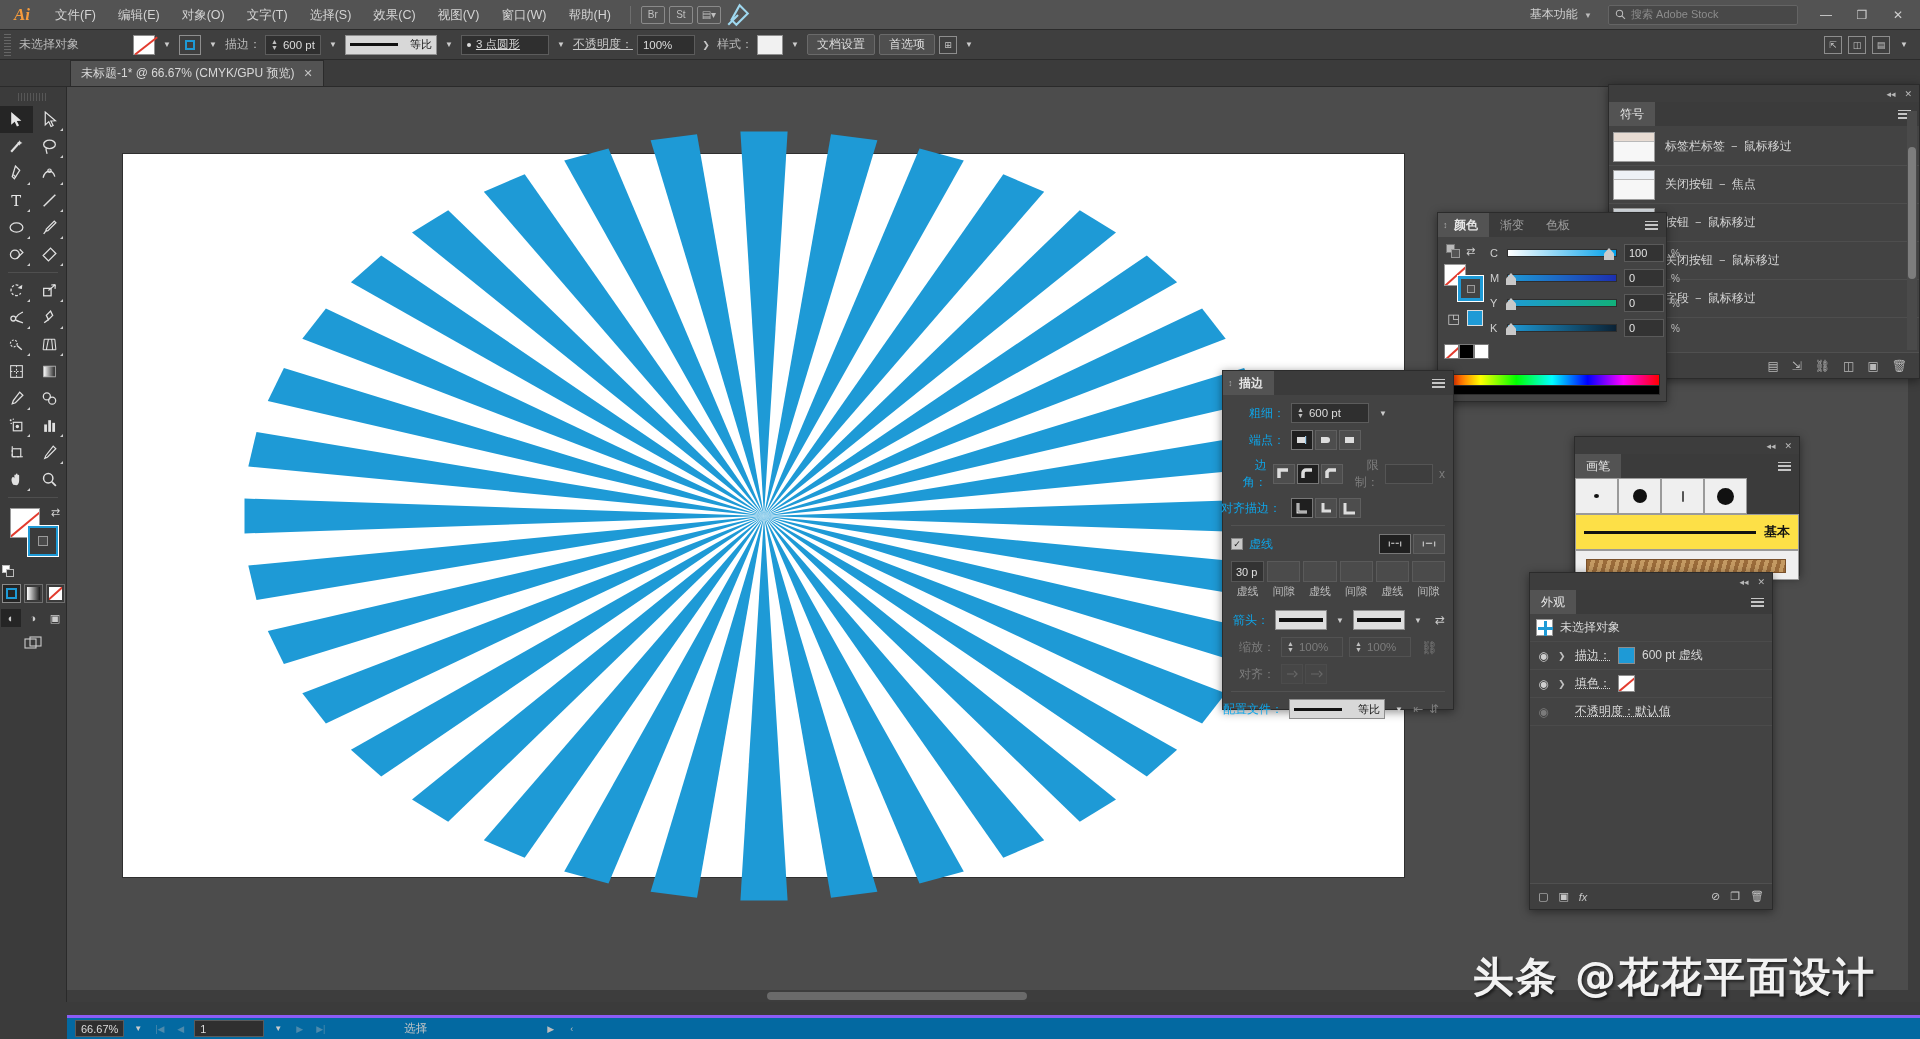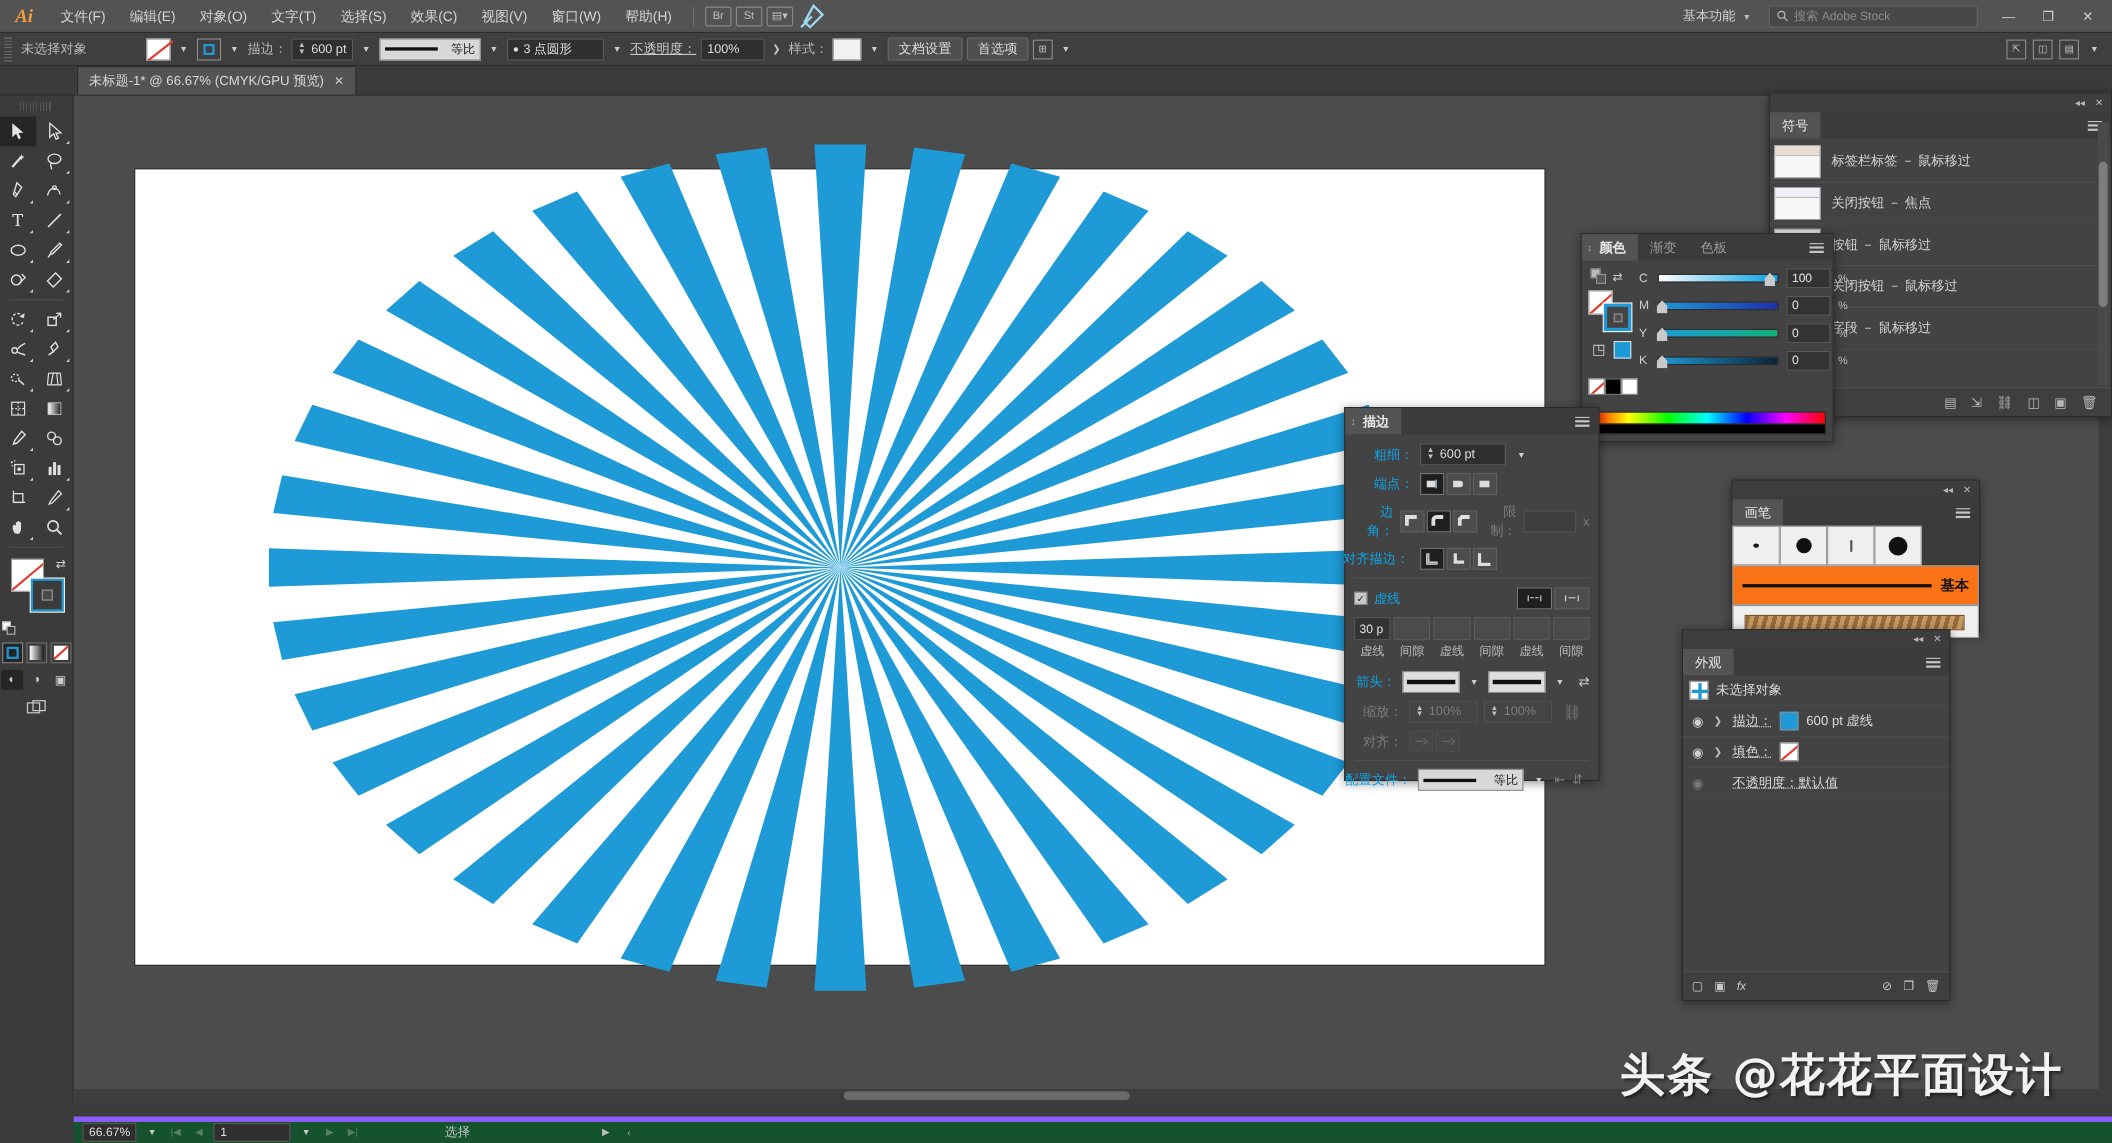--- a/index.html
+++ b/index.html
@@ -64,21 +64,21 @@
   }
   .spin{ display:flex; flex-direction:column; justify-content:center; color:#c0c0c0; font-size:7px; line-height:6px; margin-right:2px;}
   .profbox{
     height:20px; width:92px; background:#d8d8d8; border:1px solid #8e8e8e;
     display:flex; align-items:center; justify-content:space-between; padding:0 4px;
     color:#1a1a1a; font-size:11px;
   }
   .profline{ width:48px; height:3px; background:#111; }
   .brushbox{
     height:20px; width:88px; background:#2f2f2f; border:1px solid #5c5c5c;
-    display:flex; align-items:center; gap:5px; padding:0 5px; color:#dcdcdc; font-size:11.5px;
+    display:flex; align-items:center; gap:5px; padding:0 5px; color:#dcdcdc; font-size:11.5px;text-decoration:underline;
   }
   .dotmini{ width:4px;height:4px;border-radius:50%;background:#ddd;}
   .opacity-field{ height:20px; width:58px; background:#2f2f2f;border:1px solid #5c5c5c;
     display:flex;align-items:center;padding:0 5px;color:#dcdcdc;font-size:11.5px;}
   .arrowbtn{ width:14px;height:20px;display:flex;align-items:center;justify-content:center;color:#c7c7c7;font-size:9px;}
   .style-sw{ width:26px;height:20px;border:1px solid #8e8e8e;background:#f1f1f1; }
   .btn{ height:21px; background:#4f4f4f; border:1px solid #6a6a6a; border-radius:2px;
     display:flex;align-items:center;padding:0 9px;color:#dcdcdc;font-size:12px;white-space:nowrap;}
   .cb-right{ margin-left:auto; display:flex; align-items:center; gap:6px; padding-right:8px; }
   .ic-sq{ width:18px;height:18px;border:1px solid #8d8d8d;color:#c3c3c3;font-size:9px;
@@ -218,21 +218,21 @@
      display:flex;flex-direction:column; }
   .symthumb .top{ height:9px; background:#e8dcd3; border-bottom:1px solid #b9b9b9;}
   .symthumb .bot{ flex:1; background:#f7f7f7; }
   .symlabel{ font-size:12px; color:#d3d3d3; white-space:nowrap; }
 
   
   .brushgrid{ display:flex; background:#3b3b3b; }
   .bcell{ width:43px;height:36px; background:#efefef; border:1px solid #9a9a9a;
     display:flex;align-items:center;justify-content:center; }
   .bdot{ border-radius:50%; background:#111; }
-  .bwide{ height:36px; background:#f97316; border:1px solid #9a9a9a;
+  .bwide{ height:36px; background:#fde047; border:1px solid #9a9a9a;
       display:flex; align-items:center; justify-content:space-between; padding:0 8px; }
   .bwide .ln{ flex:1; height:3px; background:#111; margin-right:8px;}
   .bwide .nm{ color:#111; font-size:13px; font-weight:bold; font-family:"DejaVu Sans",sans-serif;}
   .bart{ height:30px; background:#efefef; border:1px solid #9a9a9a; position:relative; overflow:hidden;}
   .bart .rope{ position:absolute; left:10px; top:8px; width:200px; height:14px;
      background:repeating-linear-gradient(105deg,#9a6b3a 0 4px,#c49a63 4px 8px); border:1px solid #7a512a;}
 
   
   .ap-row{ height:28px; display:flex; align-items:center; gap:7px; padding:0 6px;
      border-bottom:1px solid #4b4b4b; }
@@ -248,21 +248,21 @@
   .ap-icon{ width:17px;height:17px;background:#fff;border:1px solid #999; position:relative;}
   .ap-icon::before{content:"";position:absolute;left:7px;top:1px;width:3px;height:15px;background:#1e9ad6;}
   .ap-icon::after{content:"";position:absolute;top:7px;left:1px;height:3px;width:15px;background:#1e9ad6;}
   .ap-footer{ height:26px; display:flex; align-items:center; gap:10px; padding:0 8px;
       background:#3f3f3f; border-top:1px solid #505050; color:#c7c7c7; font-size:11px;}
   .ap-footer .sp{ margin-left:auto; }
 
   
   .statusbar{
     position:absolute; bottom:0; left:67px; width:1853px; height:24px;
-    background:#14532d; border-top:5px solid #8b5cf6; display:flex; align-items:center;
+    background:#0369a1; border-top:3px solid #8b5cf6; display:flex; align-items:center;
     gap:6px; padding-left:8px; color:#c6c6c6; font-size:11.5px;
   }
   .zoomsel{ height:17px; background:#2f2f2f; border:1px solid #5a5a5a; display:flex;align-items:center;
      padding:0 5px; color:#dcdcdc; font-size:11px;}
   .navbtn{ width:15px;height:17px;display:flex;align-items:center;justify-content:center;color:#bdbdbd;font-size:9px;}
   .navbtn.dim{ opacity:.4; }
   .pagefield{ height:17px;width:70px;background:#2f2f2f;border:1px solid #5a5a5a;
      display:flex;align-items:center;padding:0 5px;color:#dcdcdc;font-size:11px;}
   .stat-tool{ margin-left:70px; }
 

